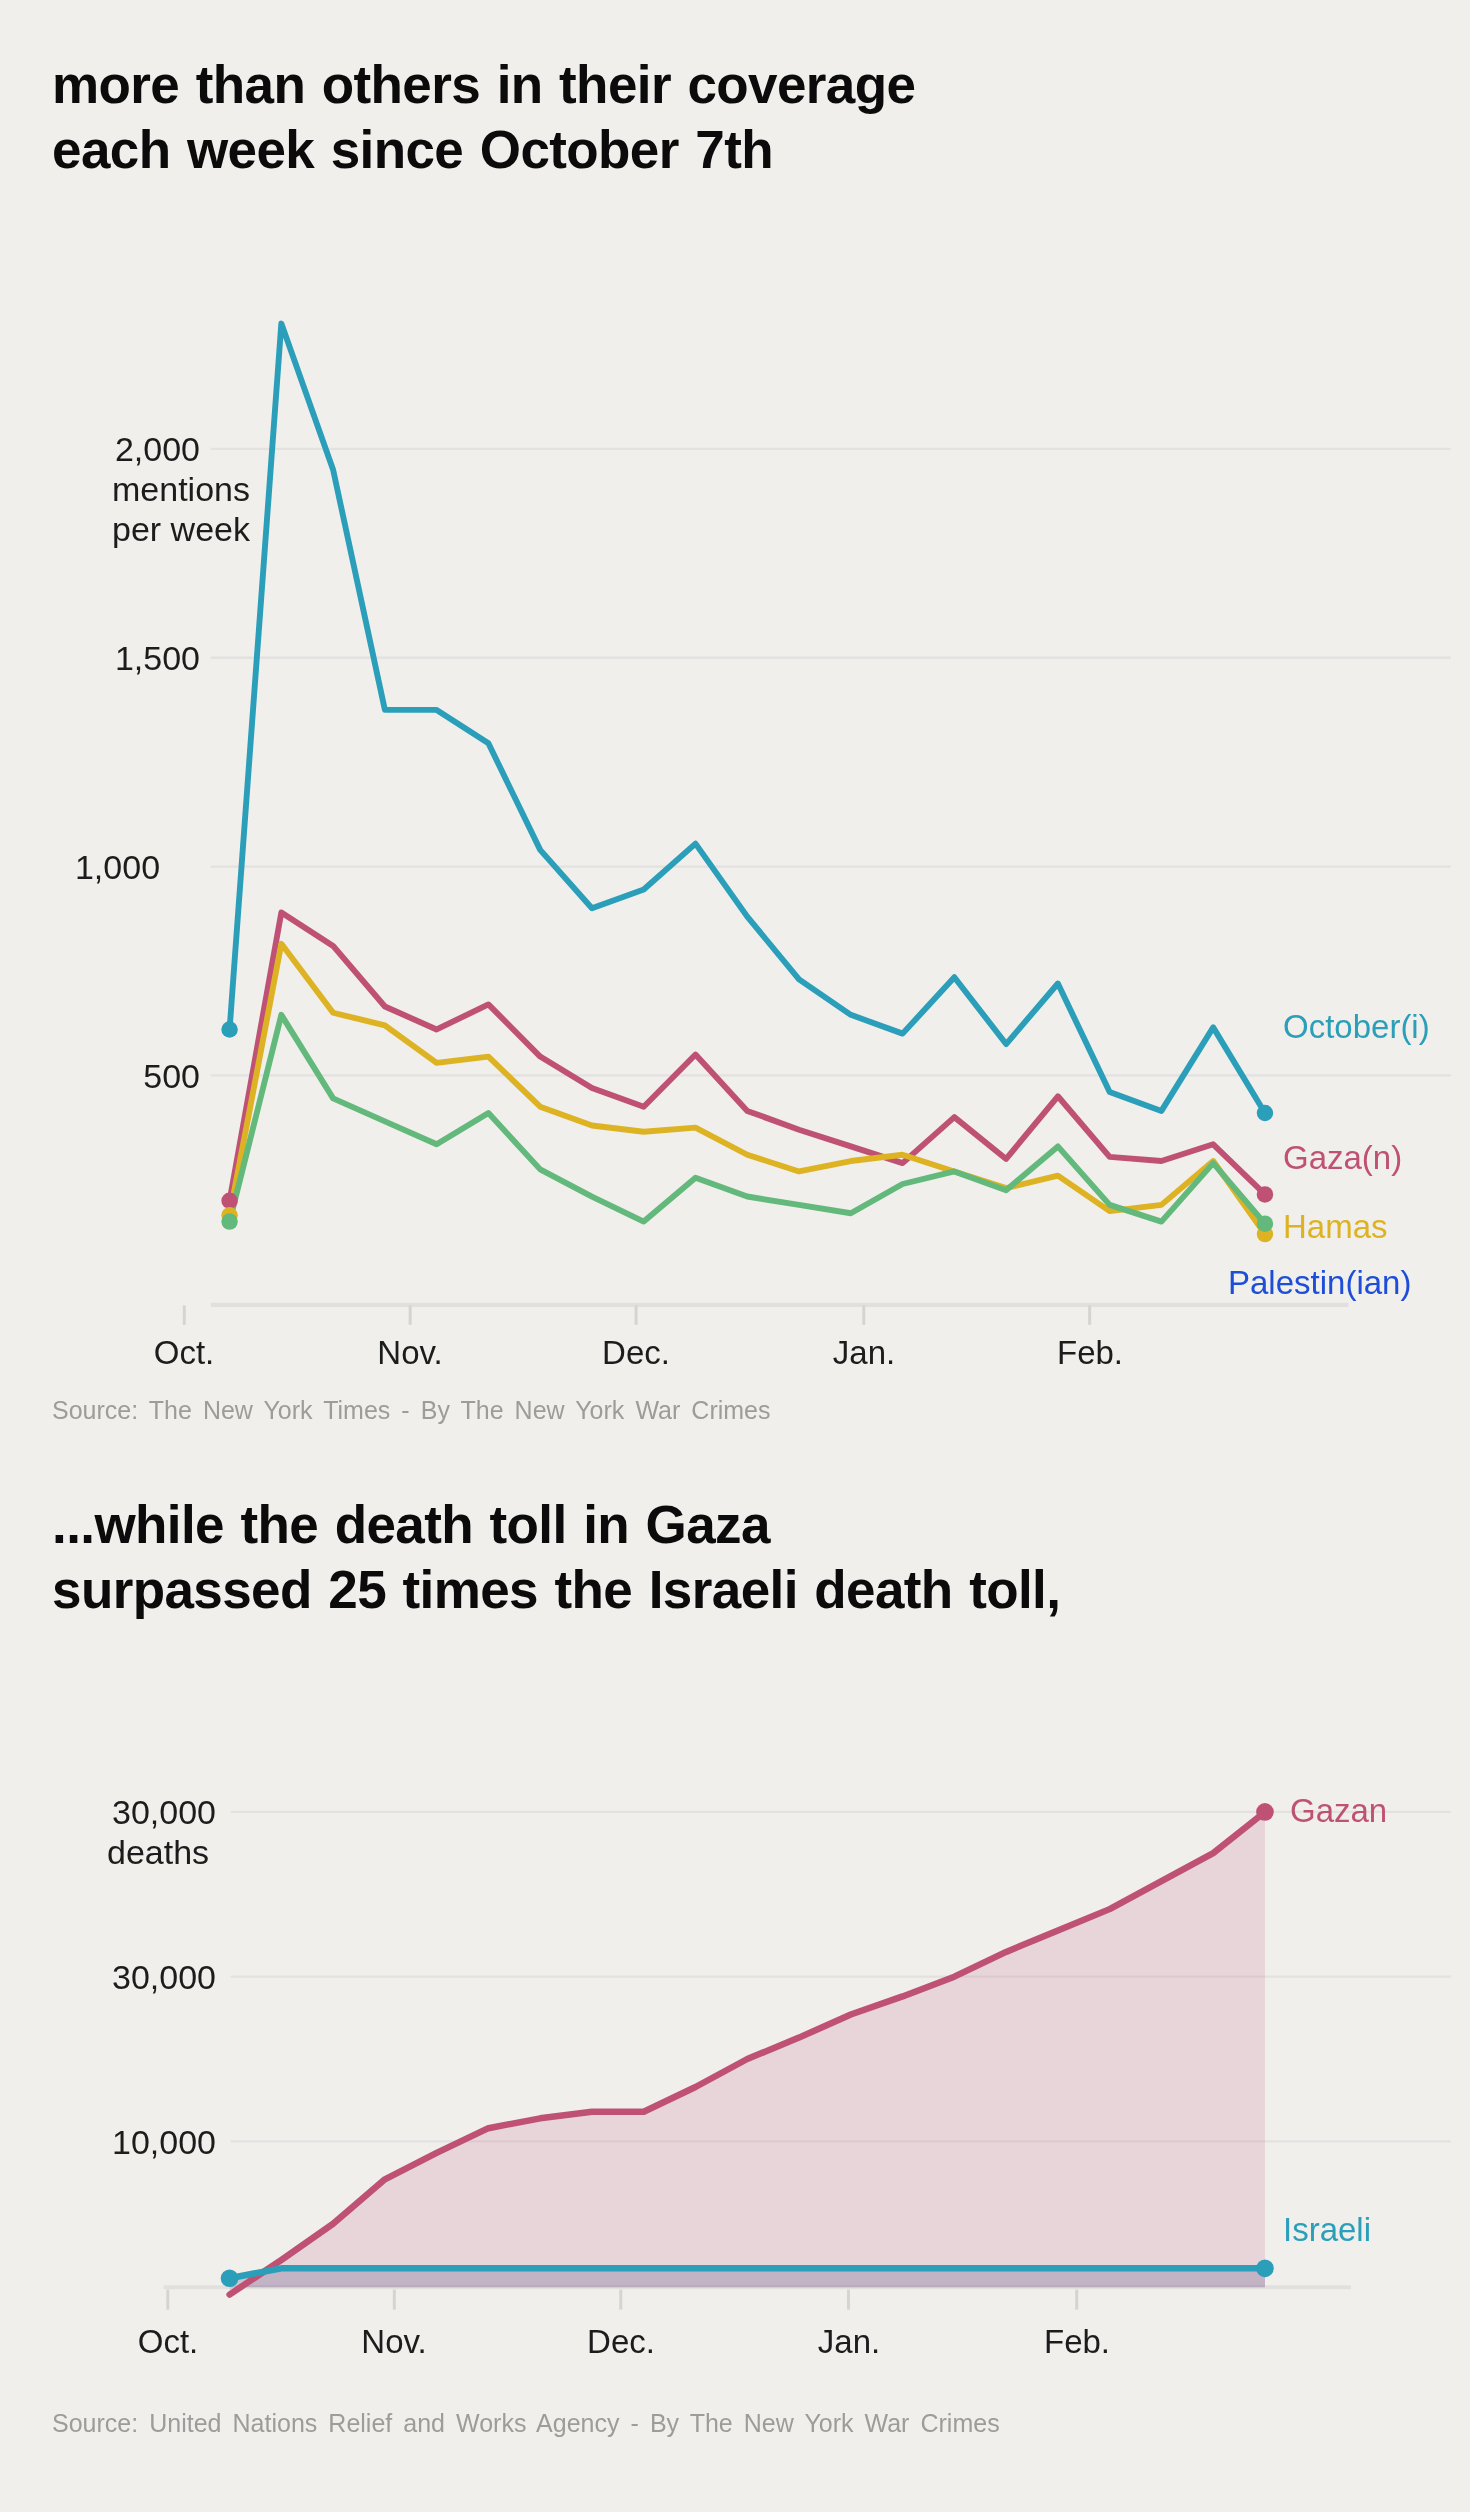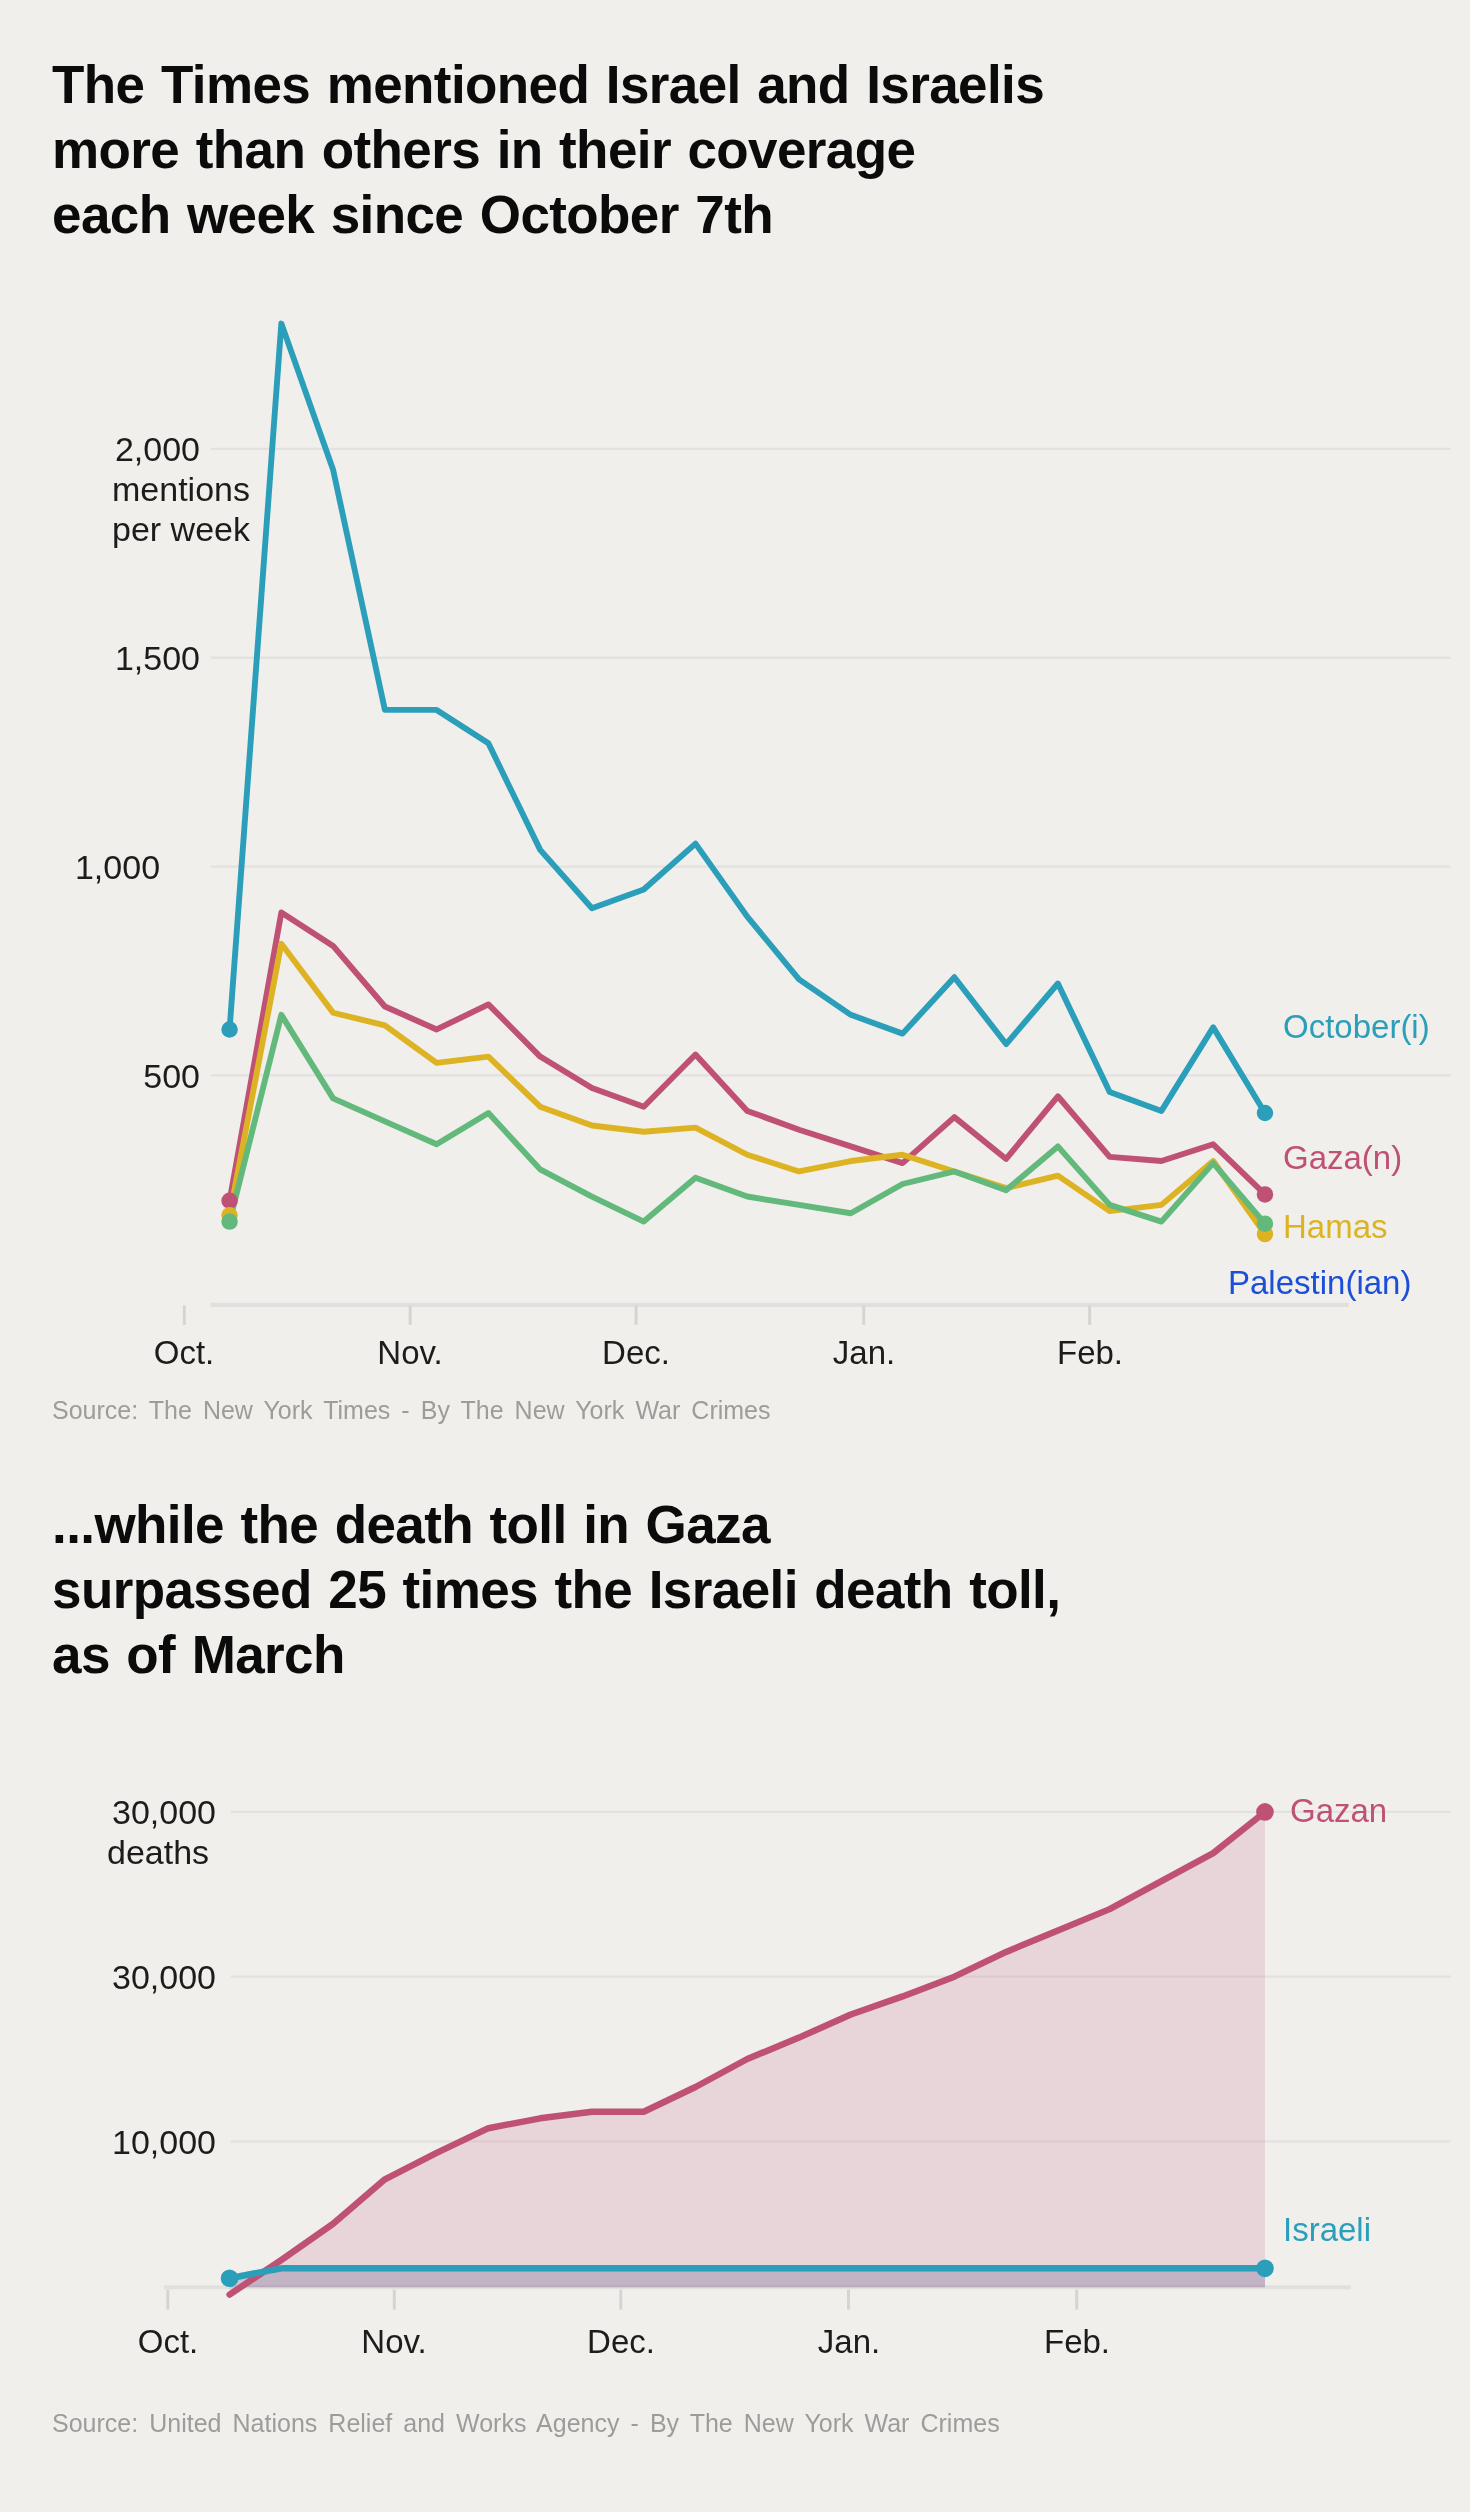--- a/index.html
+++ b/index.html
@@ -70,21 +70,20 @@
     <polygon points="390,3900.4 478,3841.6 566,3780 654,3704.4 742,3659.6 830,3617.6 918,3600.8 1006,3589.6 1094,3589.6 1182,3547.6 1270,3500 1358,3463.6 1446,3424.4 1534,3393.6 1622,3360 1710,3318 1798,3281.6 1886,3245.2 1974,3197.6 2062,3150 2150,3080 2150,3888 390,3888" fill="rgba(191,82,116,0.16)" stroke="none"></polygon>
     <polygon points="390,3872.6 478,3855.8 566,3855.8 654,3855.8 742,3855.8 830,3855.8 918,3855.8 1006,3855.8 1094,3855.8 1182,3855.8 1270,3855.8 1358,3855.8 1446,3855.8 1534,3855.8 1622,3855.8 1710,3855.8 1798,3855.8 1886,3855.8 1974,3855.8 2062,3855.8 2150,3855.8 2150,3888 390,3888" fill="rgba(97,92,147,0.28)" stroke="none"></polygon>
     <polyline points="390,3900.4 478,3841.6 566,3780 654,3704.4 742,3659.6 830,3617.6 918,3600.8 1006,3589.6 1094,3589.6 1182,3547.6 1270,3500 1358,3463.6 1446,3424.4 1534,3393.6 1622,3360 1710,3318 1798,3281.6 1886,3245.2 1974,3197.6 2062,3150 2150,3080" fill="none" stroke="#bf5274" stroke-width="11" stroke-linejoin="round" stroke-linecap="round"></polyline>
     <polyline points="390,3872.6 478,3855.8 566,3855.8 654,3855.8 742,3855.8 830,3855.8 918,3855.8 1006,3855.8 1094,3855.8 1182,3855.8 1270,3855.8 1358,3855.8 1446,3855.8 1534,3855.8 1622,3855.8 1710,3855.8 1798,3855.8 1886,3855.8 1974,3855.8 2062,3855.8 2150,3855.8" fill="none" stroke="#2b9eb9" stroke-width="11" stroke-linejoin="round" stroke-linecap="round"></polyline>
     <circle cx="2150" cy="3080" r="15" fill="#bf5274"></circle>
     <circle cx="390" cy="3872.6" r="15" fill="#2b9eb9"></circle>
     <circle cx="2150" cy="3855.8" r="15" fill="#2b9eb9"></circle>
   </svg>
 
 <div class="abs txt" style="left:52px;top:52px;">
-  <div class="title-line">The Times mentioned Israel and Israelis</div>
   <div class="title-line">more than others in their coverage</div>
   <div class="title-line">each week since October 7th</div>
 </div>
 
 <div class="abs txt ylab" style="left:35px;top:430px;width:165px;">2,000</div>
 <div class="abs txt yunit" style="left:112px;top:470px;">mentions</div>
 <div class="abs txt yunit" style="left:112px;top:510px;">per week</div>
 <div class="abs txt ylab" style="left:35px;top:639px;width:165px;">1,500</div>
 <div class="abs txt ylab" style="left:35px;top:848px;width:165px;text-align:center;">1,000</div>
 <div class="abs txt ylab" style="left:35px;top:1057px;width:165px;">500</div>
@@ -98,21 +97,20 @@
 <div class="abs txt legend" style="left: 1283px; top: 1008px; color: rgb(43, 158, 185);">October(i)</div>
 <div class="abs txt legend" style="left: 1283px; top: 1139px; color: rgb(191, 82, 116);">Gaza(n)</div>
 <div class="abs txt legend" style="left: 1283px; top: 1208px; color: rgb(221, 179, 36);">Hamas</div>
 <div class="abs txt legend" style="left: 1228px; top: 1264px; color: #1d4ed8;">Palestin(ian)</div>
 
 <div class="abs txt source-line" style="left:52px;top:1396px;">Source: The New York Times - By The New York War Crimes</div>
 
 <div class="abs txt" style="left:52px;top:1492px;">
   <div class="title-line">...while the death toll in Gaza</div>
   <div class="title-line">surpassed 25 times the Israeli death toll,</div>
-  <div class="title-line">as of March</div>
 </div>
 
 <div class="abs txt ylab" style="left:35px;top:1793px;width:181px;">30,000</div>
 <div class="abs txt yunit" style="left:107px;top:1833px;">deaths</div>
 <div class="abs txt ylab" style="left:35px;top:1958px;width:181px;">30,000</div>
 <div class="abs txt ylab" style="left:35px;top:2123px;width:181px;">10,000</div>
 
 <div class="abs txt xlab" style="left:109px;top:2323px;">Oct.</div>
 <div class="abs txt xlab" style="left:335px;top:2323px;">Nov.</div>
 <div class="abs txt xlab" style="left:562px;top:2323px;">Dec.</div>

